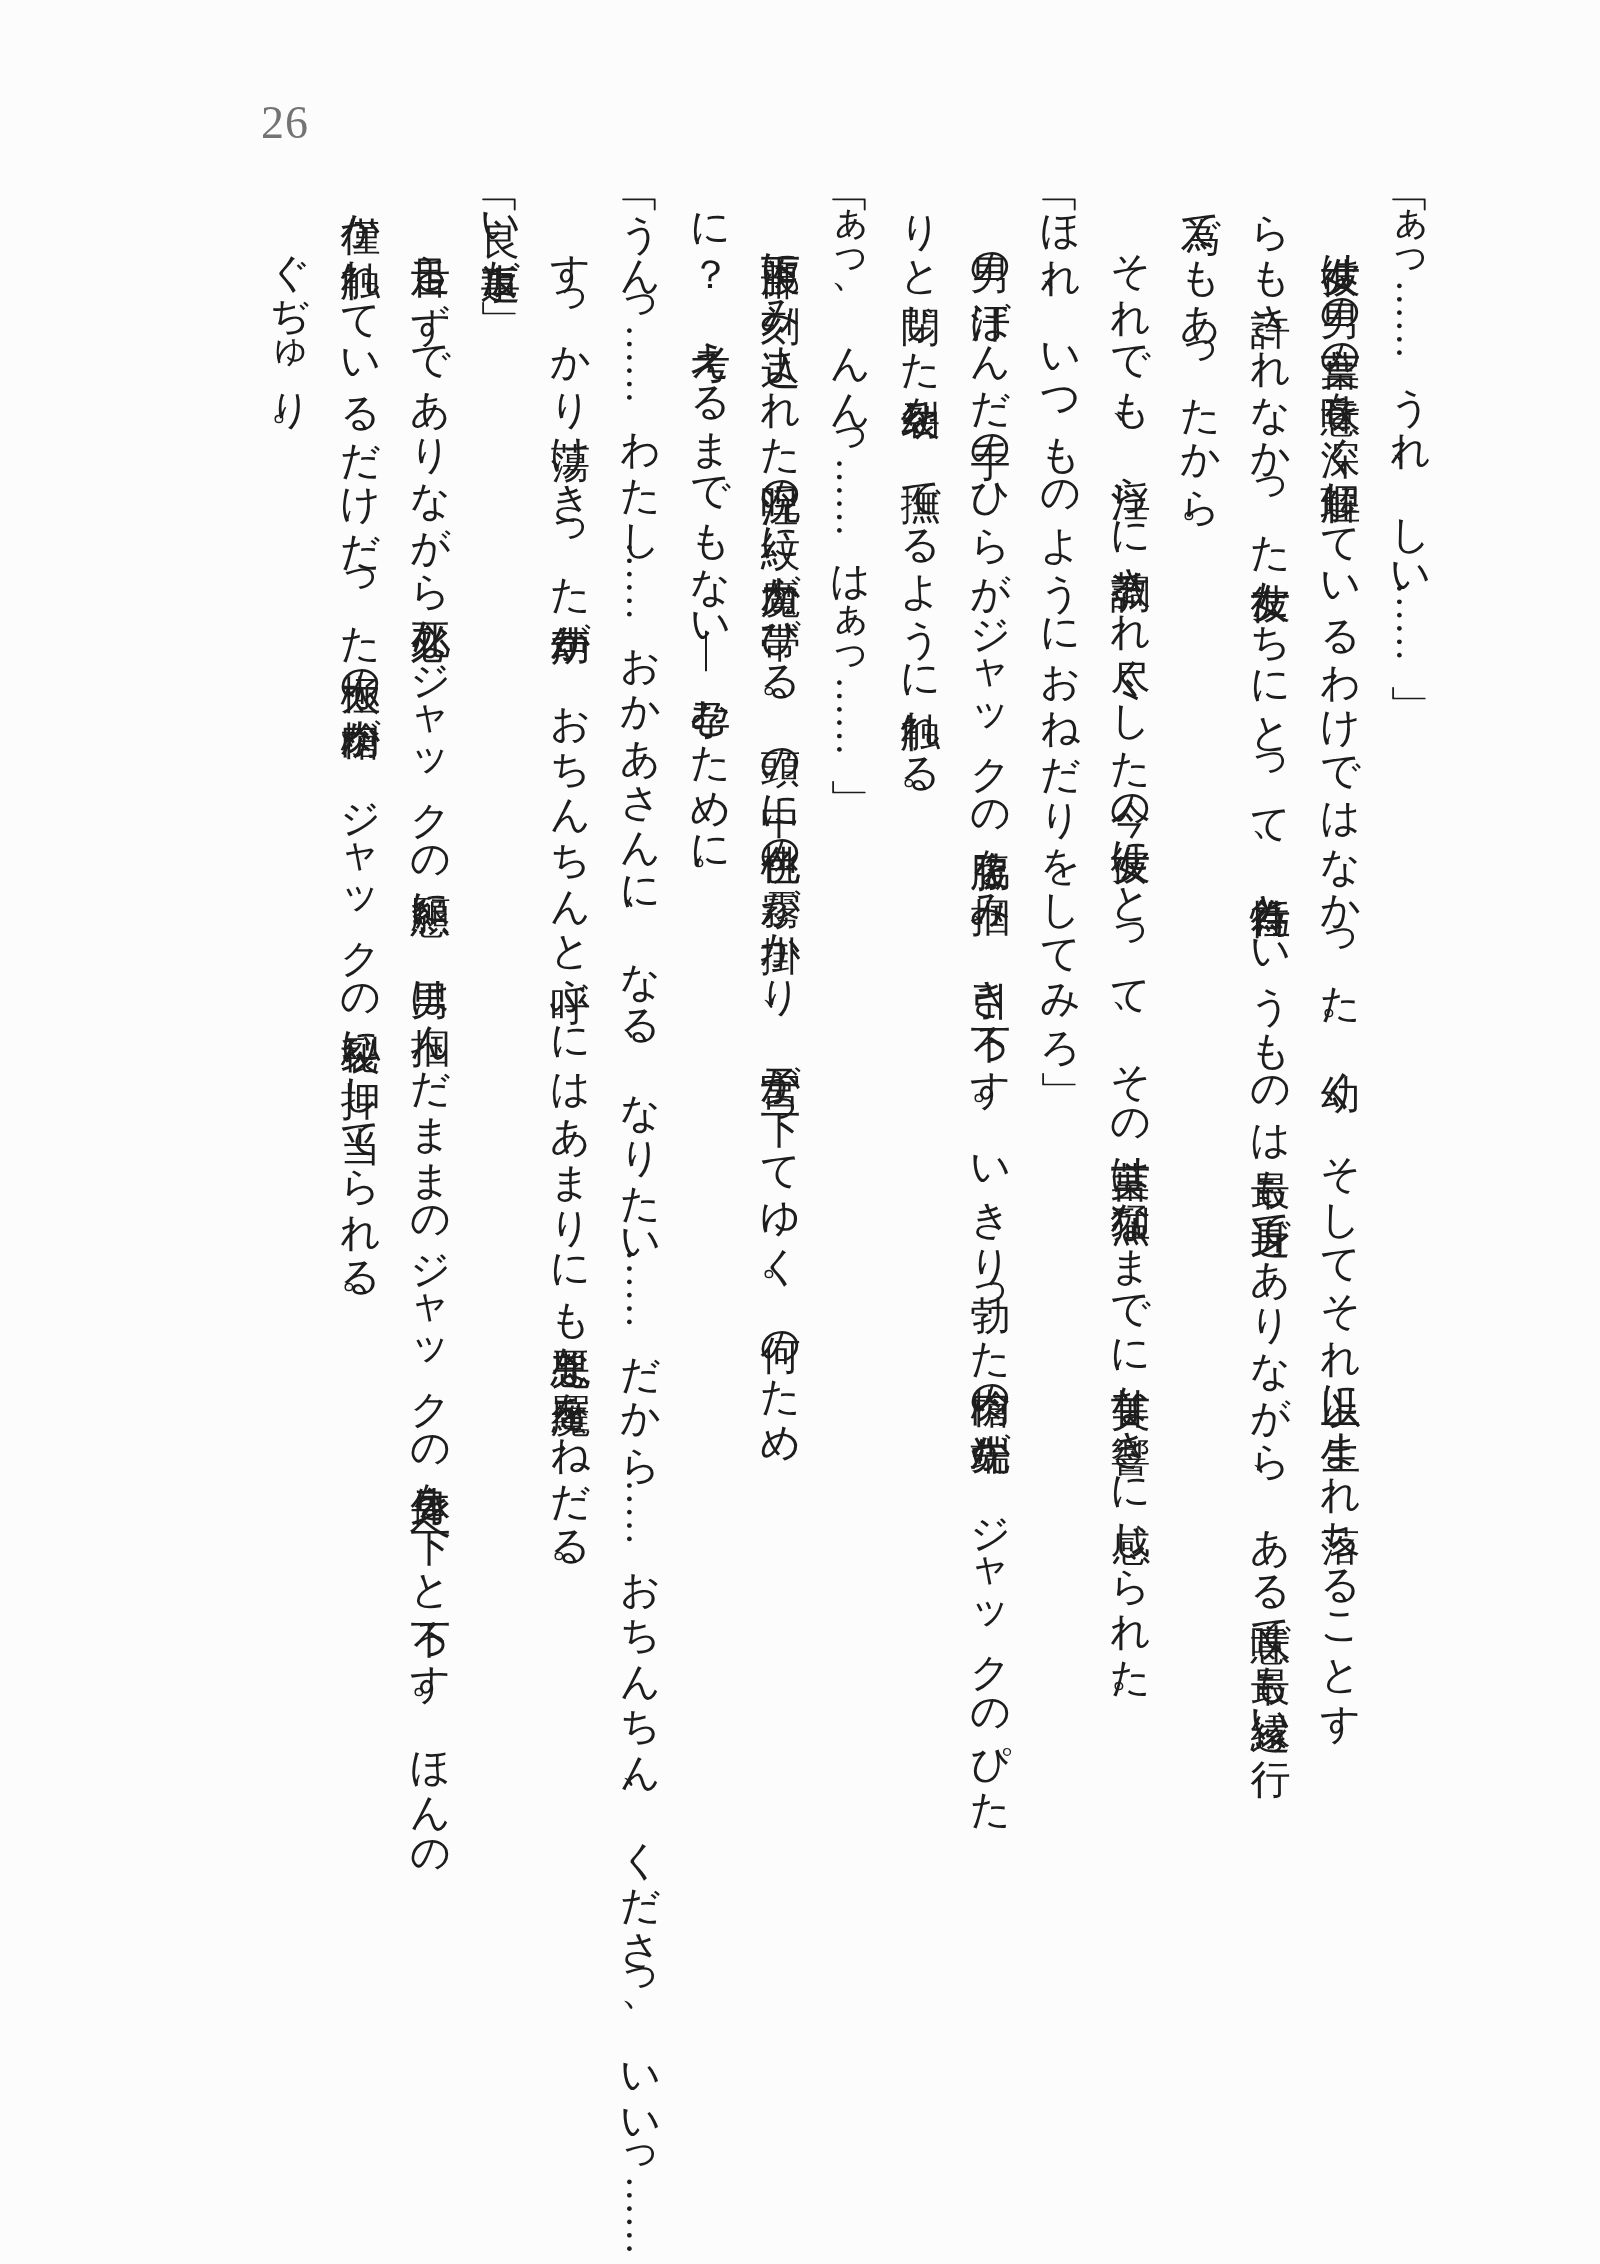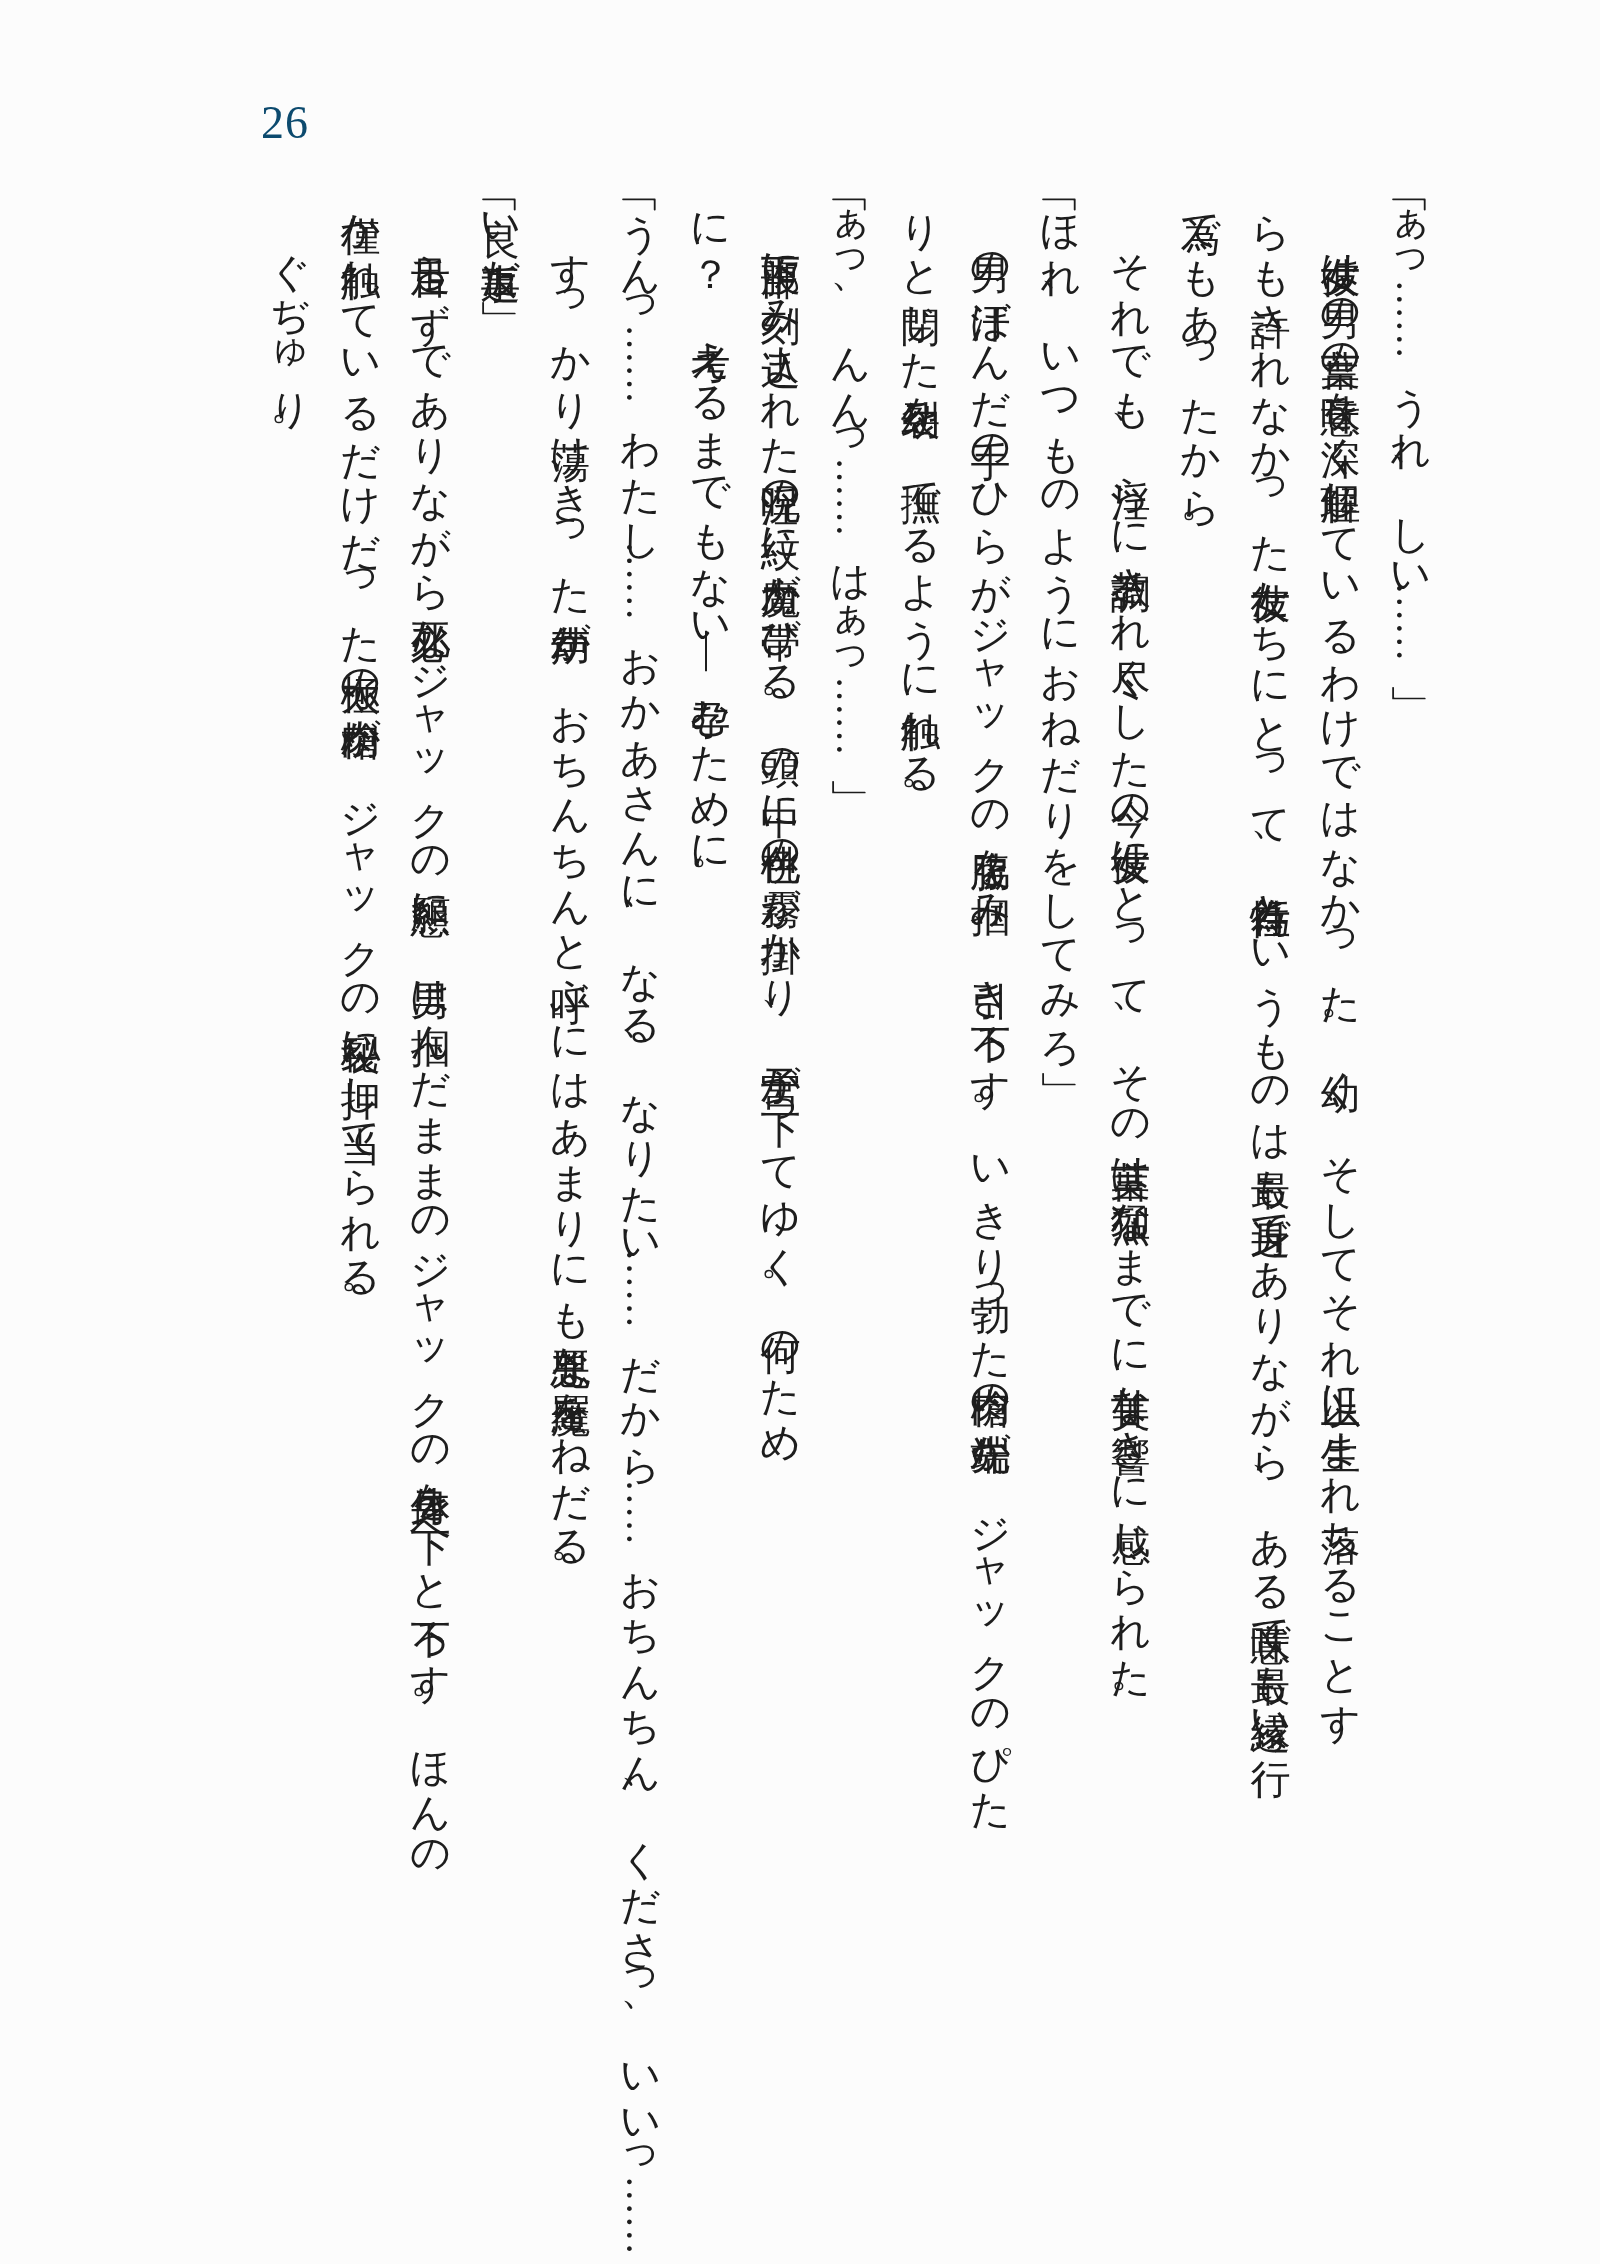--- a/index.html
+++ b/index.html
@@ -16,21 +16,21 @@
     font-family: "Liberation Serif", "DejaVu Serif", serif;
     color: #1d1d1d;
   }
   .pagenum {
     position: absolute;
     left: 261px;
     top: 100px;
     font-size: 46px;
     line-height: 1;
     letter-spacing: 1px;
-    color: #0c4a6e;
+    color: #737373;
   }
   .col {
     position: absolute;
     top: 186px;
     height: 1968px;
     width: 70px;
     writing-mode: vertical-rl;
     text-orientation: mixed;
     font-size: 40px;
     line-height: 70px;

